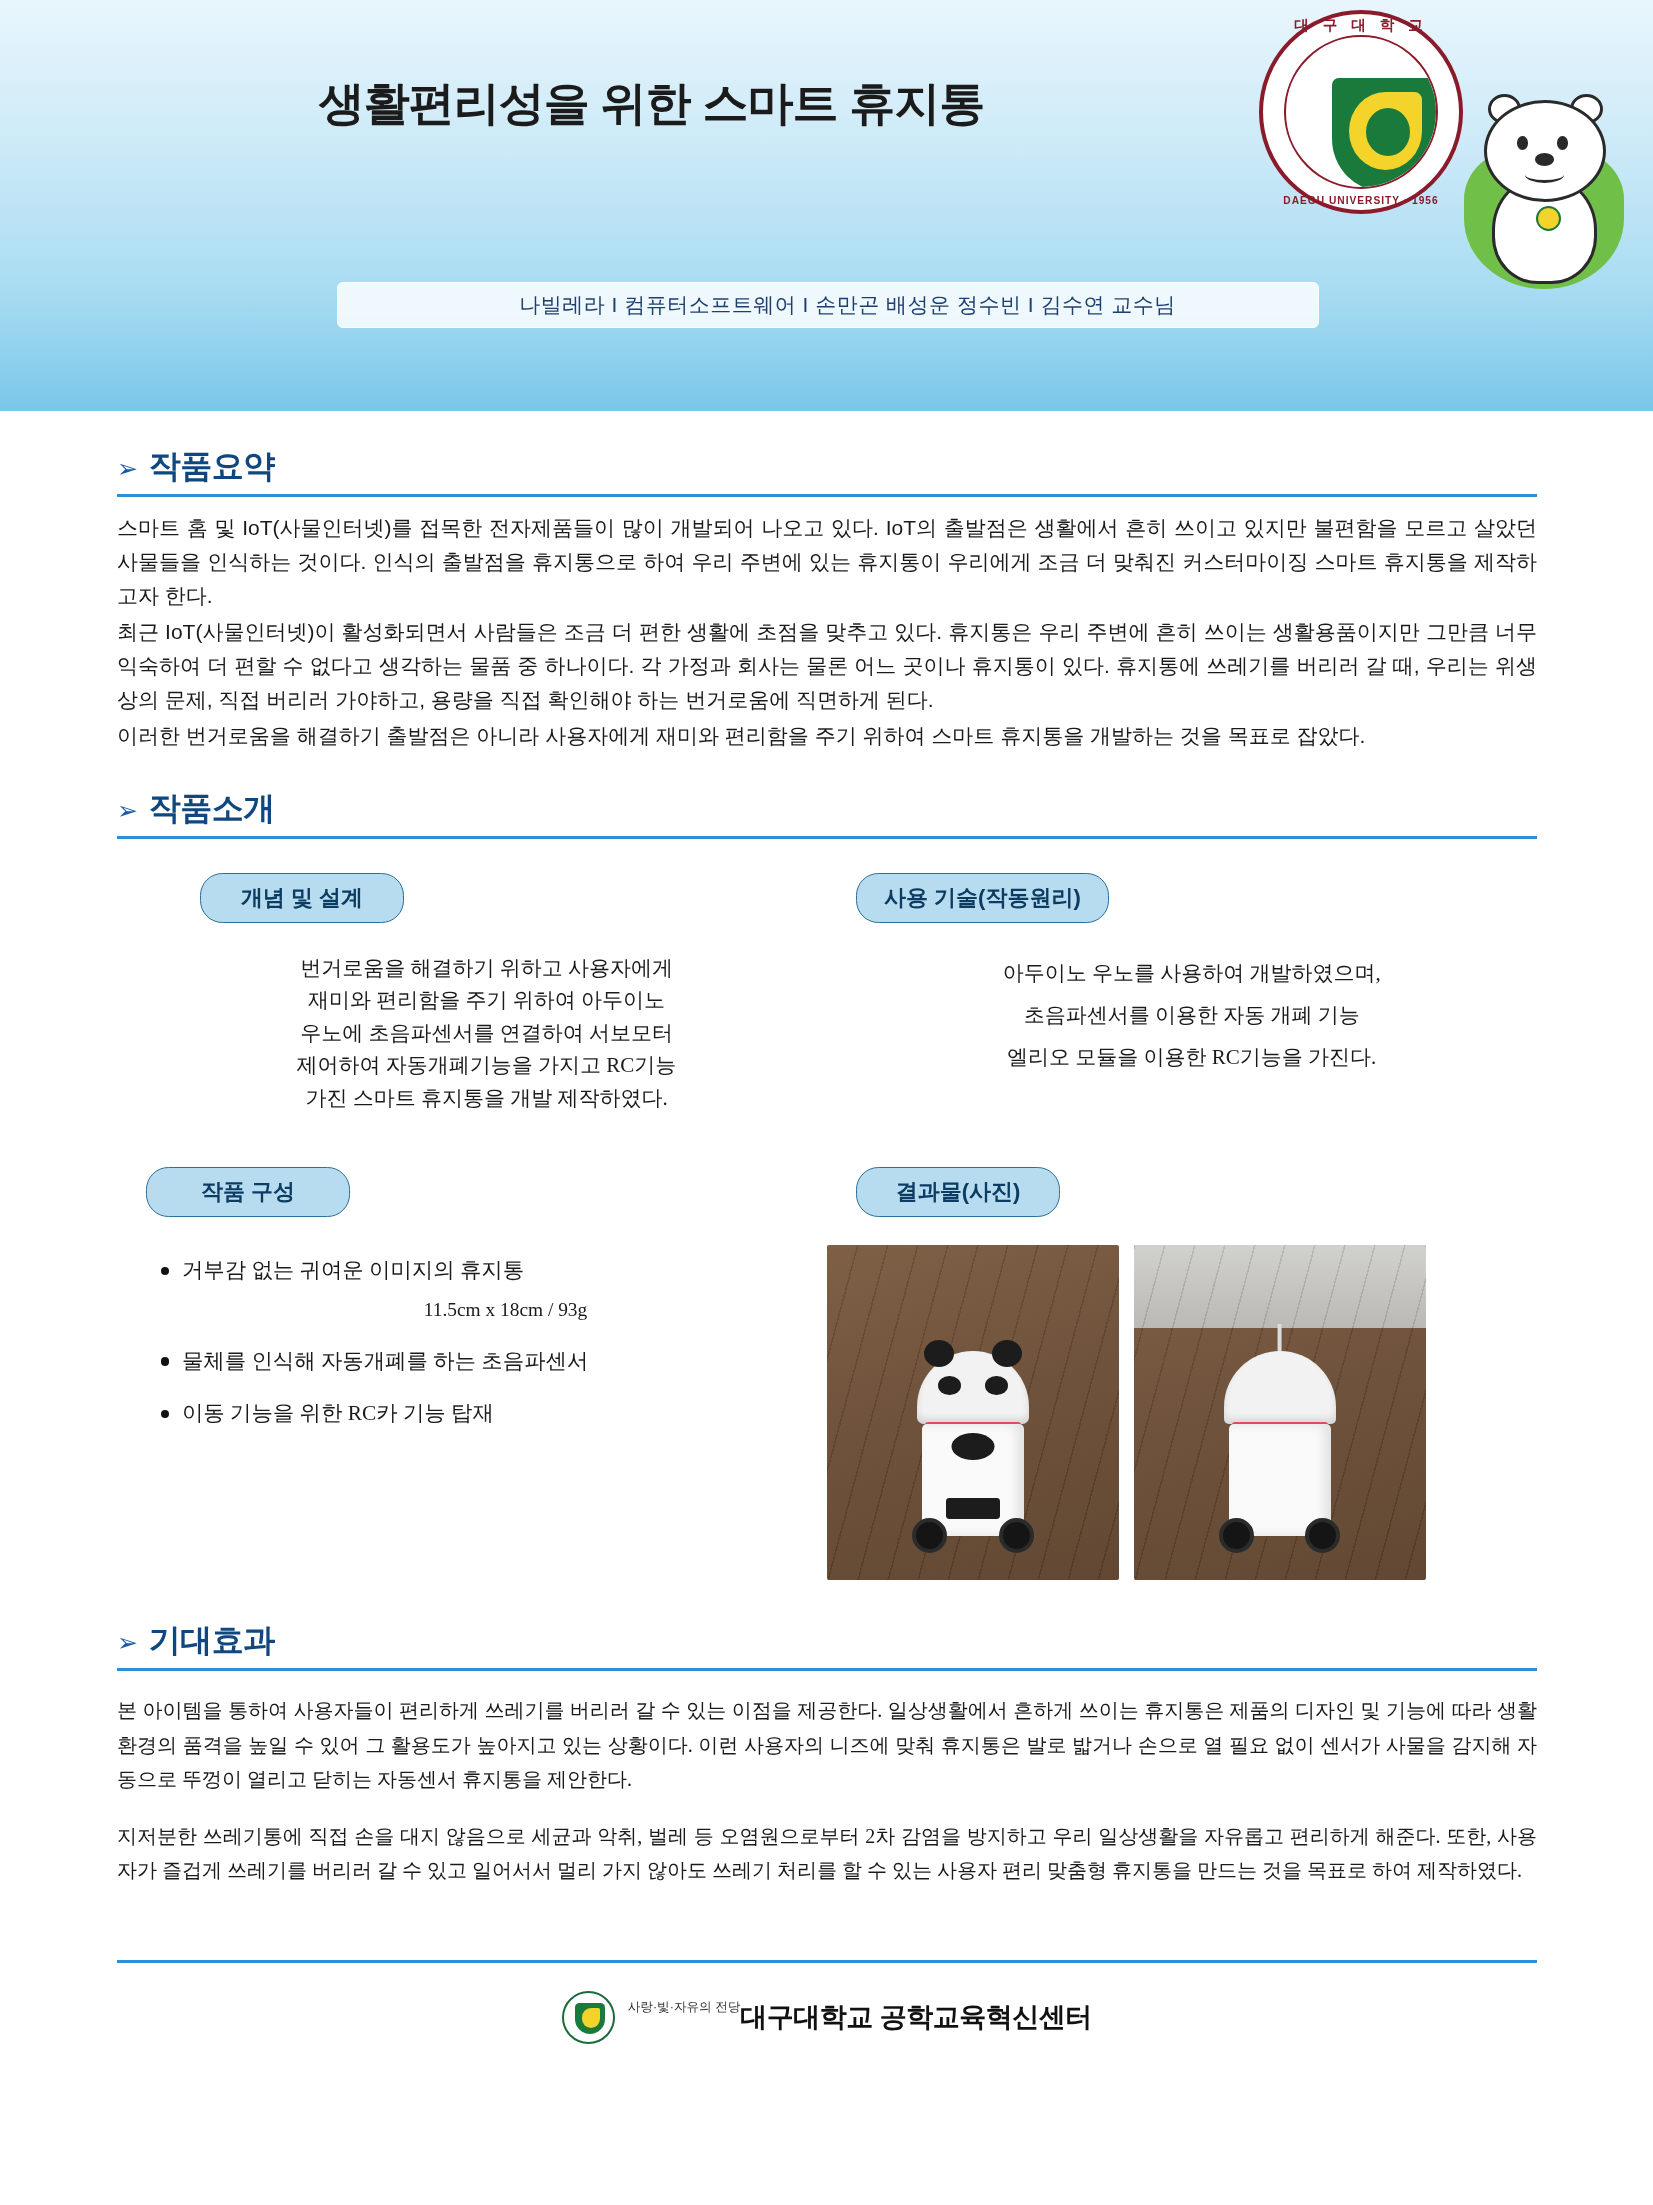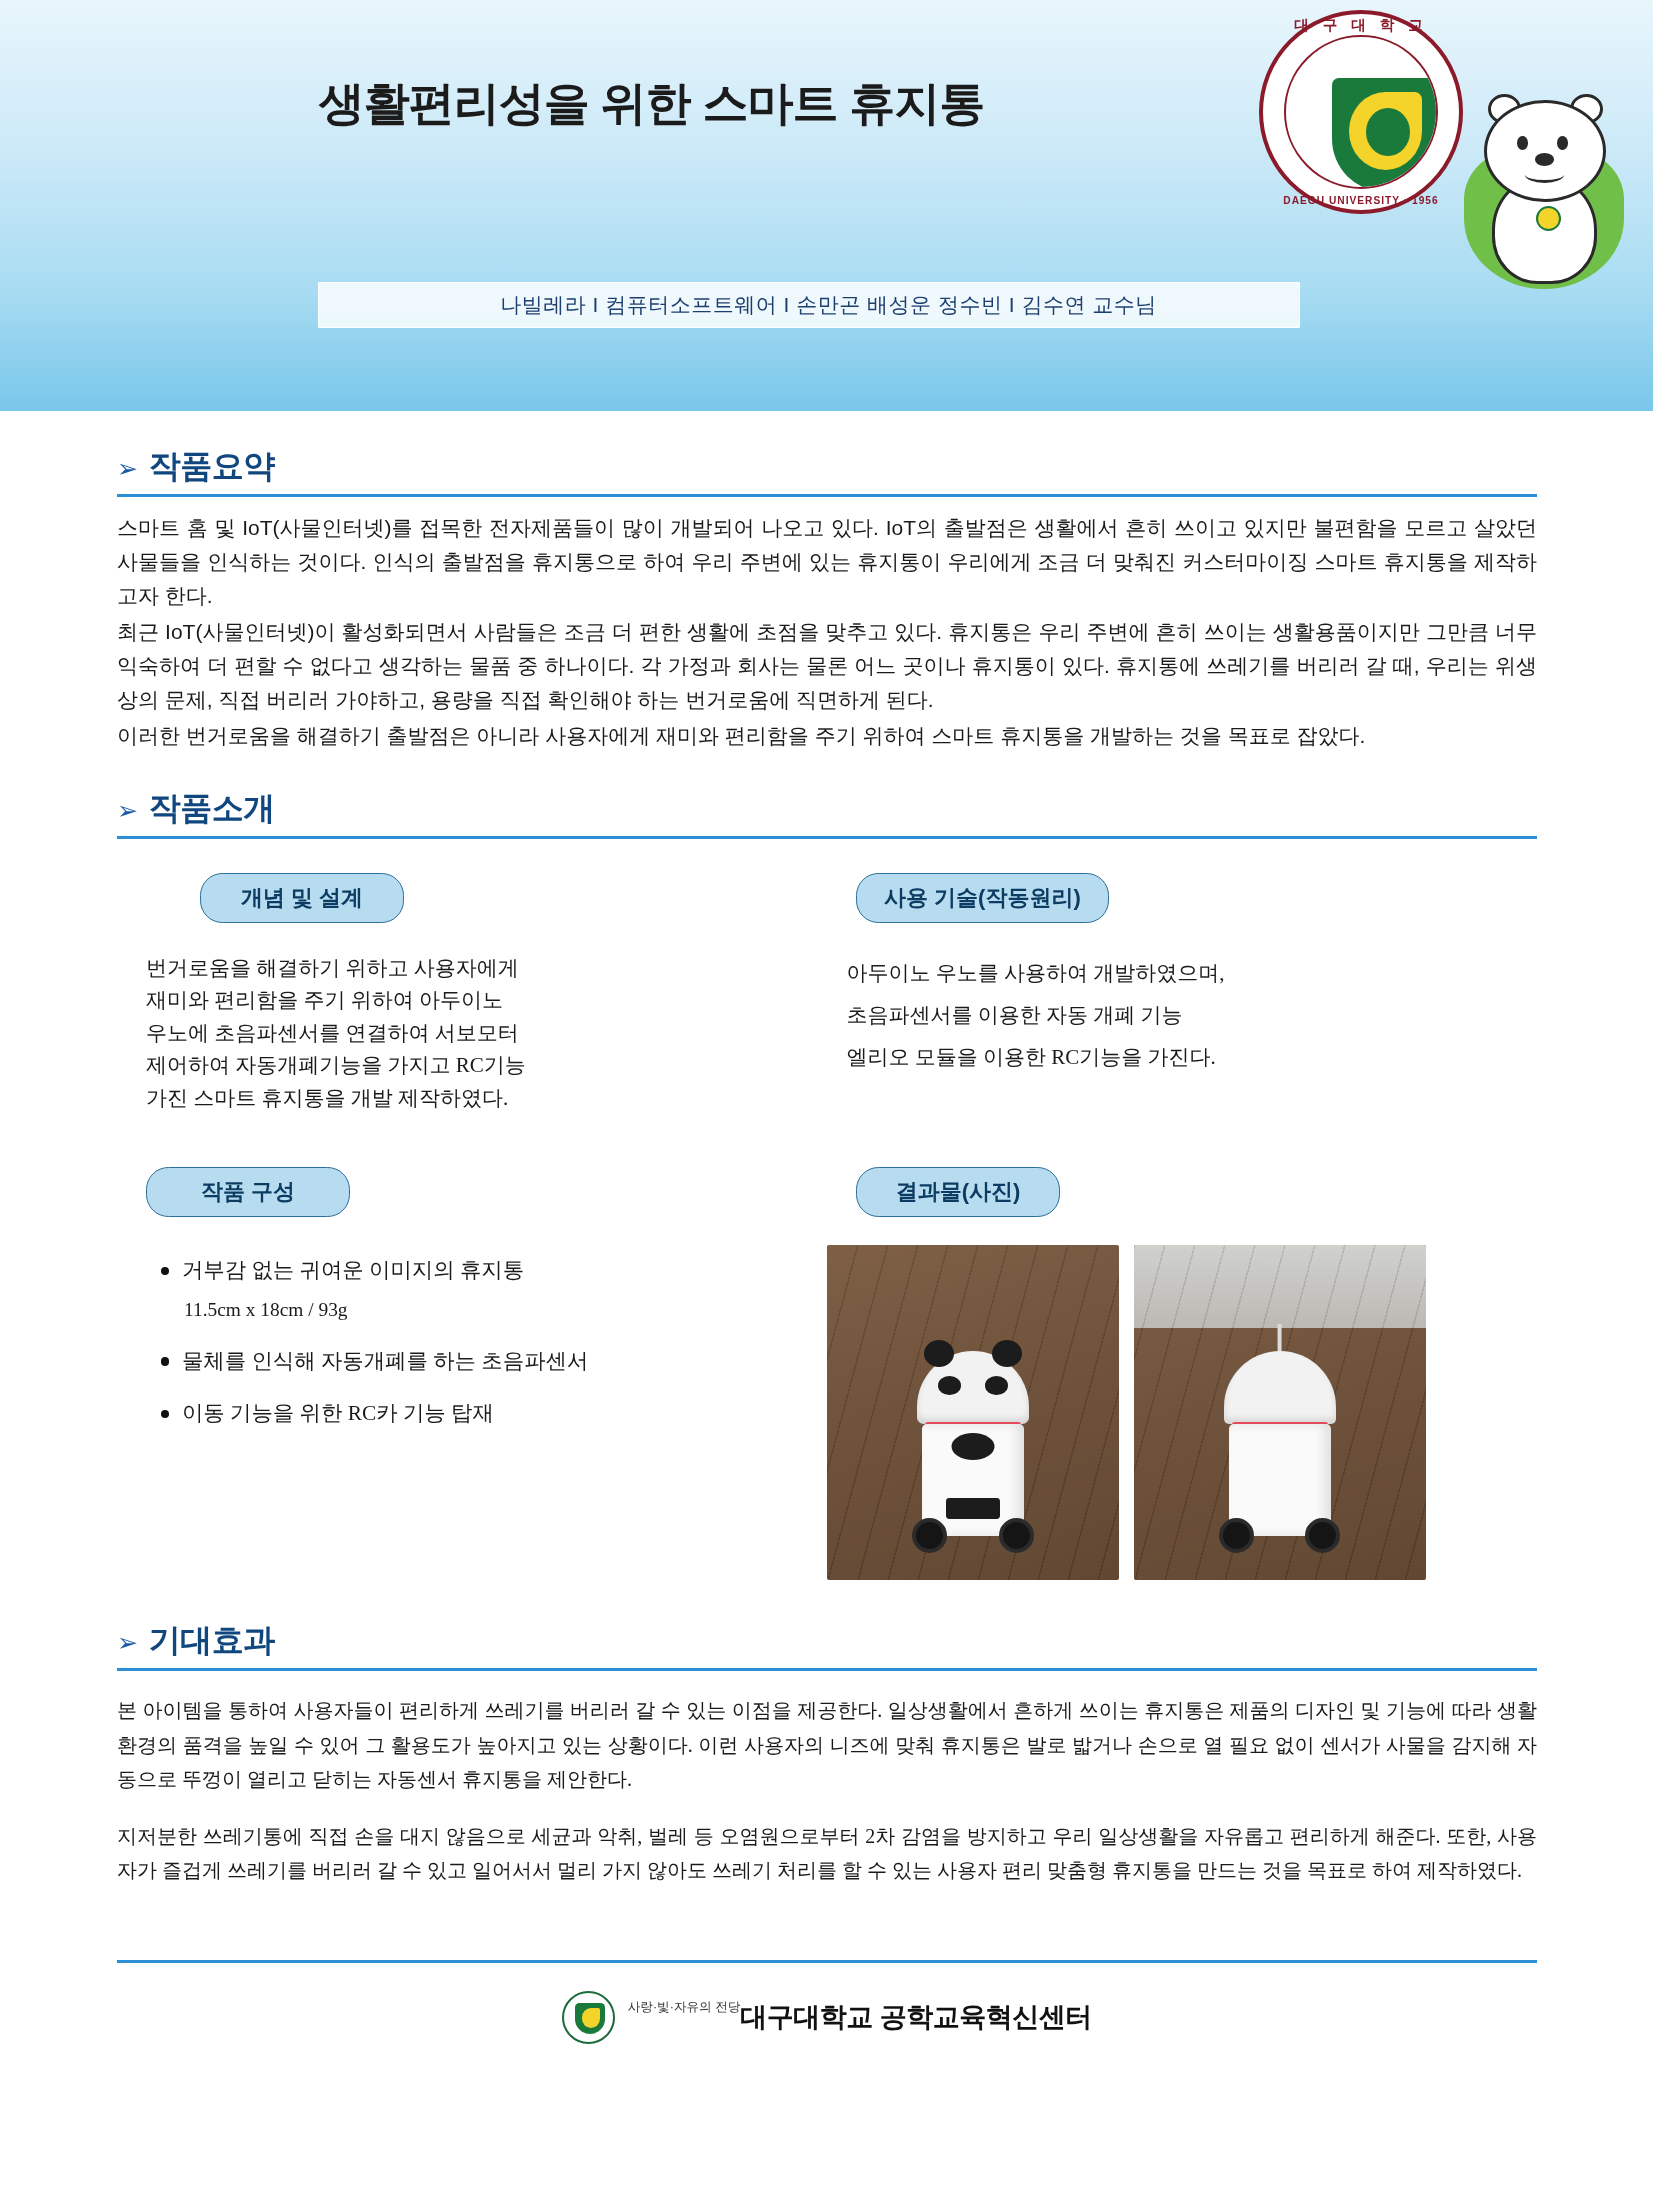--- a/index.html
+++ b/index.html
@@ -28,27 +28,27 @@
     top: 73px;
     width: 1303px;
     text-align: center;
     font-size: 46px;
     font-weight: bold;
     color: #1b1b1b;
     letter-spacing: -1px;
   }
   .authors-box {
     position: absolute;
-    left: 318px;
+    left: 337px;
     top: 282px;
     width: 982px;
     height: 46px;
     background: rgba(255,255,255,0.82);
     border: 1.5px solid #ffffff;
-    border-radius: 1px;
+    border-radius: 6px;
     display: flex;
     align-items: center;
     justify-content: center;
     padding-left: 39px;
   }
   .authors-text {
     font-size: 21px;
     color: #1c3f6e;
     letter-spacing: 0.5px;
   }
@@ -171,21 +171,21 @@
   .para + .para { margin-top: 1.9px; }
 
   
   .pill {
     display: inline-flex; align-items: center; justify-content: center;
     background: #b7dcef; border: 1.9px solid #2c6f9b; border-radius: 22.4px;
     color: #0d3c63; font-weight: bold; font-size: 22px;
     padding: 8.8px 27px; min-width: 204px;
   }
 
-  .two-col { display: flex; margin-top: 34px; }
+  .two-col { display: flex; margin-top: 34px; text-align: center; }
   .col { flex: 1; }
   .pill-row { display: flex; }
   .pill-row.indent-1 { padding-left: 83px; }
   .pill-row.indent-3 { padding-left: 29px; }
 
   .col-body {
     margin-top: 29px;
     font-size: 21px; line-height: 1.55;
     font-family: "Liberation Serif", serif;
     color: #1a1a1a;

